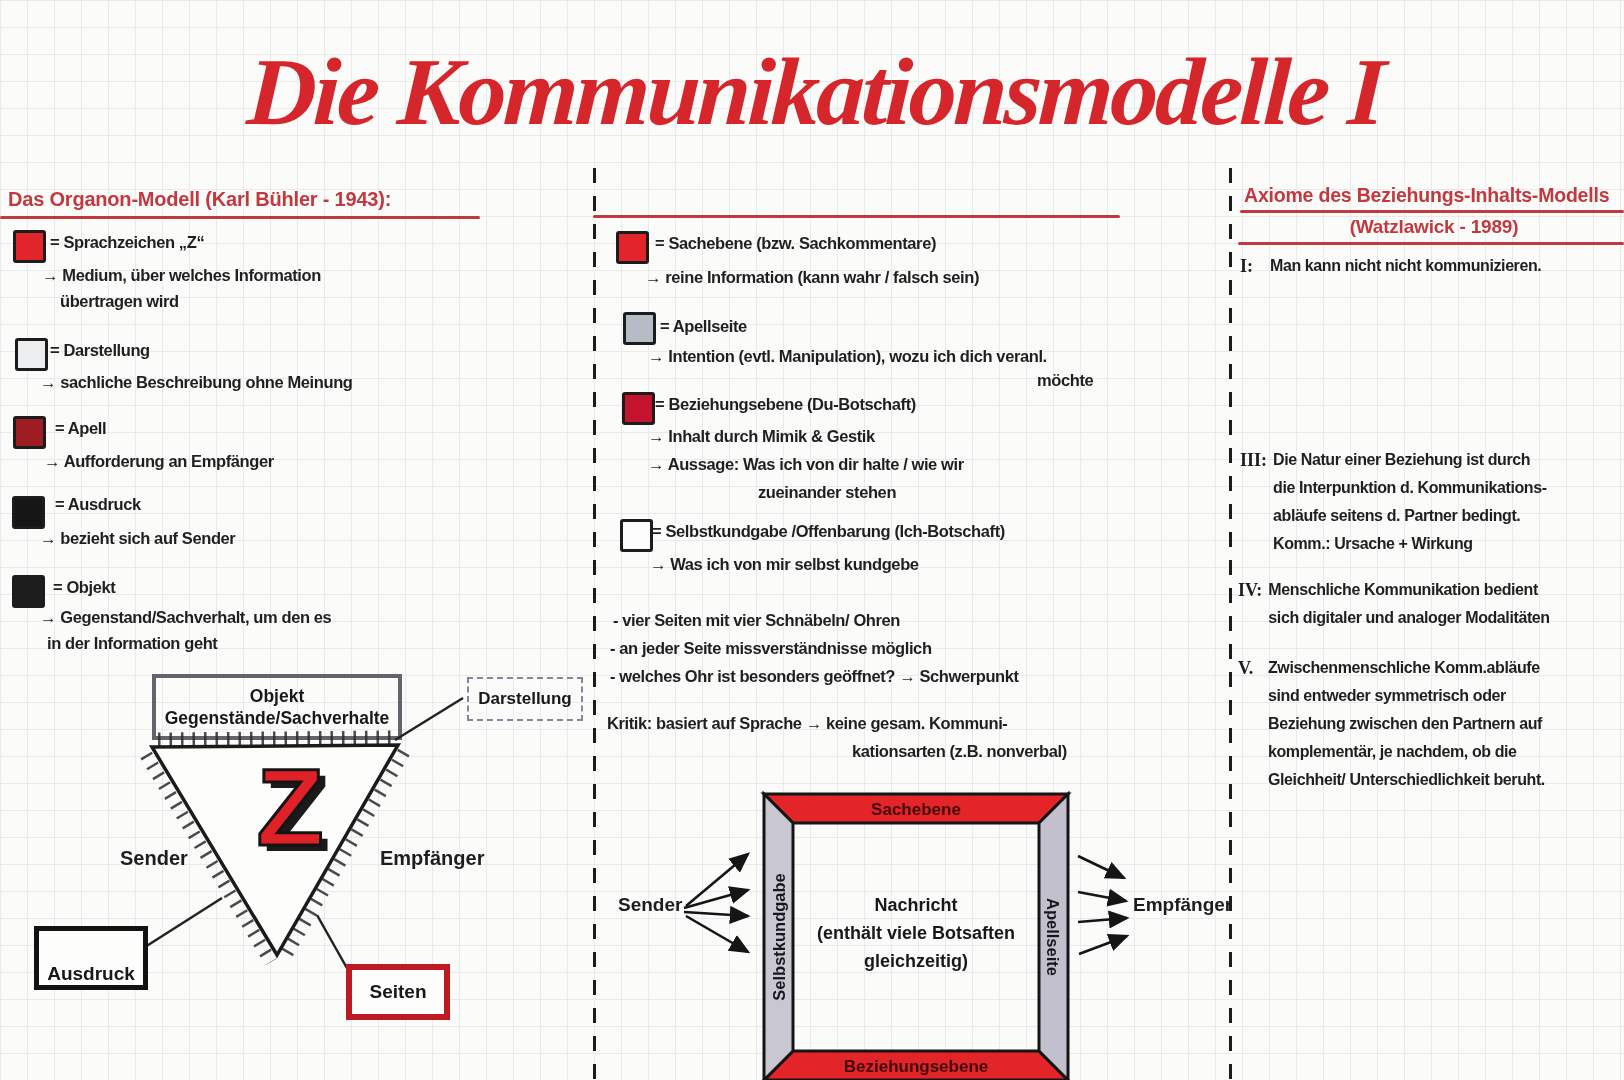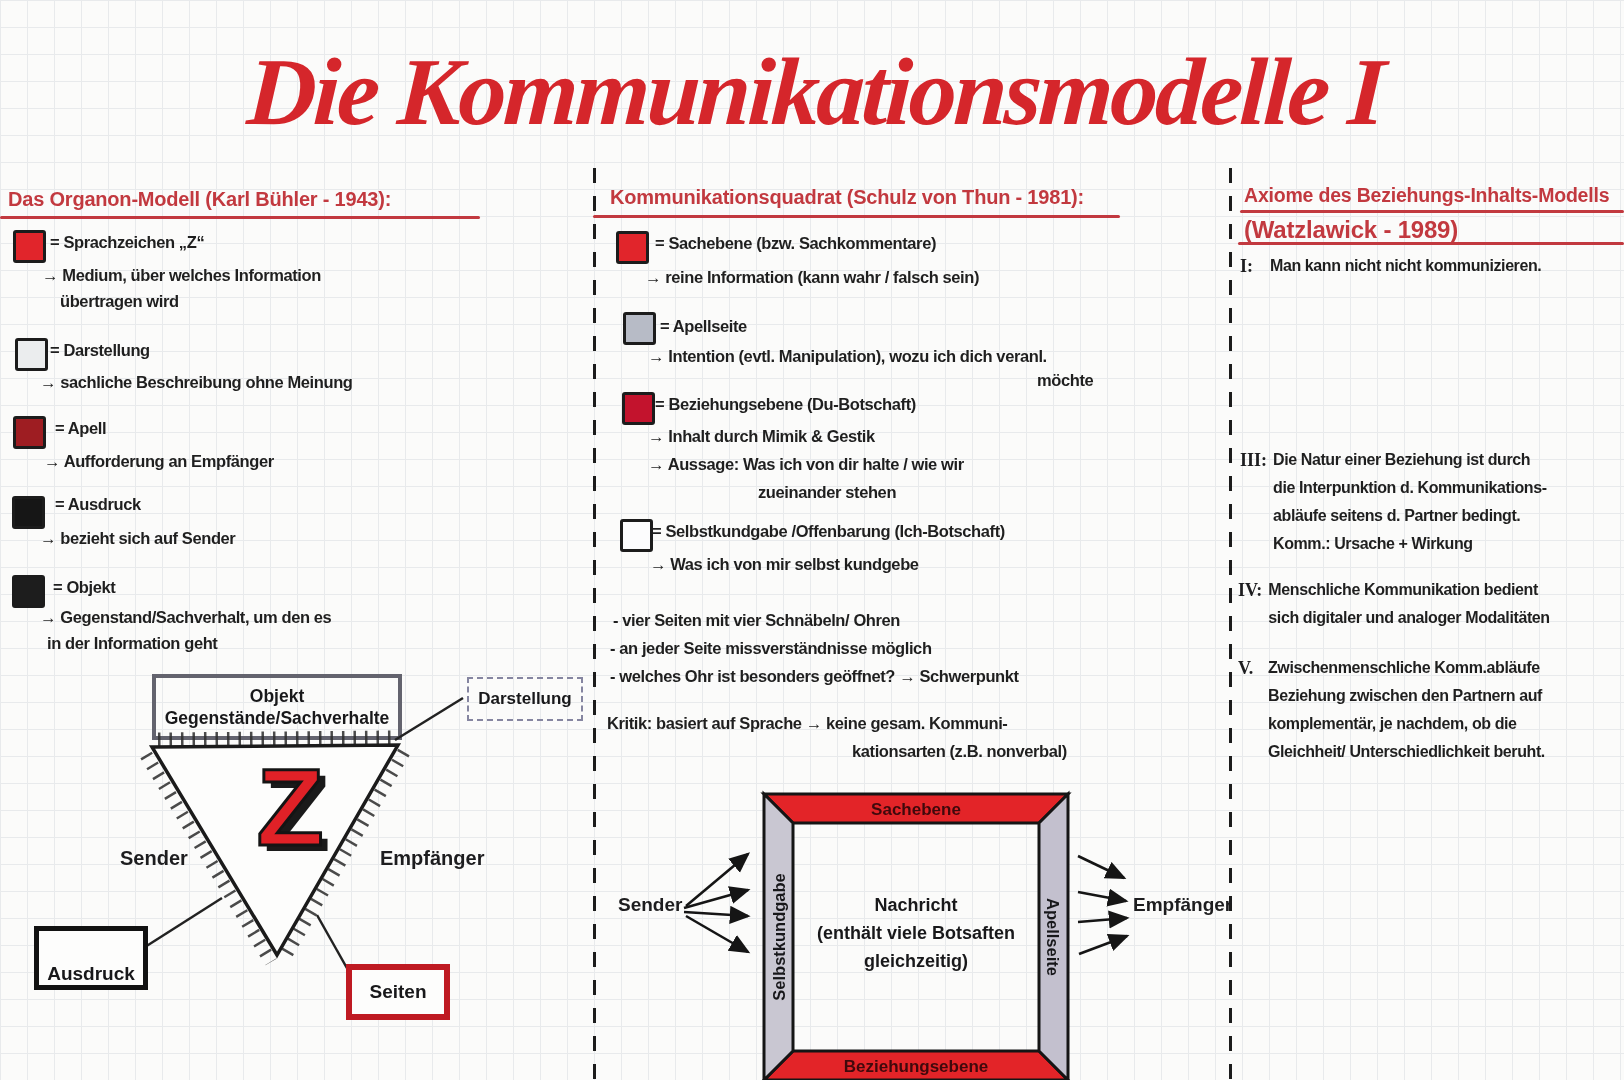--- a/index.html
+++ b/index.html
@@ -99,21 +99,20 @@
   <div class="lbl" style="left:120px;top:847px;font-size:20px">Sender</div>
   <div class="lbl" style="left:380px;top:847px;font-size:20px">Empfänger</div>
 
   <div class="box" style="left:34px;top:926px;width:104px;height:54px;border:5px solid #121212;font-size:19px;align-items:flex-end;">
     <div>Ausdruck</div>
   </div>
   <div class="box" style="left:346px;top:964px;width:92px;height:44px;border:6px solid #bf1a22;font-size:19px;">
     <div>Seiten</div>
   </div>
 
-  <div class="hdr" style="left:610px;top:186px">Kommunikationsquadrat (Schulz von Thun - 1981):</div>
   <div class="redline" style="left:593px;top:215px;width:527px"></div>
 
   <div class="sw" style="left: 616px; top: 231px; background-color: rgb(225, 37, 43);"></div>
   <div class="t" style="left:655px;top:234px">= Sachebene  (bzw. Sachkommentare)</div>
   <div class="t" style="left:645px;top:268px">→ reine Information (kann wahr / falsch sein)</div>
 
   <div class="sw" style="left: 623px; top: 312px; background-color: rgb(183, 187, 198);"></div>
   <div class="t" style="left:660px;top:317px">= Apellseite</div>
   <div class="t" style="left:648px;top:347px">→ Intention (evtl. Manipulation), wozu ich dich veranl.</div>
   <div class="t" style="left:1037px;top:371px">möchte</div>
@@ -174,21 +173,21 @@
       </marker>
     </defs>
     <line x1="4" y1="8" x2="50" y2="30" stroke="#151515" stroke-width="2.6" marker-end="url(#ahR)"></line>
     <line x1="4" y1="44" x2="52" y2="53" stroke="#151515" stroke-width="2.6" marker-end="url(#ahR)"></line>
     <line x1="4" y1="74" x2="53" y2="70" stroke="#151515" stroke-width="2.6" marker-end="url(#ahR)"></line>
     <line x1="5" y1="106" x2="53" y2="88" stroke="#151515" stroke-width="2.6" marker-end="url(#ahR)"></line>
   </svg>
 
   <div class="hdr" style="left:1244px;top:184px;font-size:19.5px">Axiome des Beziehungs-Inhalts-Modells</div>
   <div class="redline" style="left:1240px;top:210px;width:384px"></div>
-  <div class="hdr" style="left:1244px;top:216px;width:380px;text-align:left;font-size:24px">(Watzlawick - 1989)</div>
+  <div class="hdr" style="left:1244px;top:216px;width:380px;text-align:center;font-size:19px">(Watzlawick - 1989)</div>
   <div class="redline" style="left:1238px;top:242px;width:386px"></div>
 
   <div class="axiom" style="left:1240px;top:252px">
     <div class="num">I:</div>
     <div class="lines">
       <div>Man kann nicht nicht kommunizieren.</div>
     </div>
   </div>
 
 
@@ -207,19 +206,20 @@
     <div class="lines">
       <div>Menschliche Kommunikation bedient</div>
       <div>sich digitaler und analoger Modalitäten</div>
     </div>
   </div>
 
   <div class="axiom" style="left:1238px;top:654px">
     <div class="num">V.</div>
     <div class="lines">
       <div>Zwischenmenschliche Komm.abläufe</div>
+      <div>sind entweder symmetrisch oder</div>
       <div>Beziehung zwischen den Partnern auf</div>
       <div>komplementär, je nachdem, ob die</div>
       <div>Gleichheit/ Unterschiedlichkeit beruht.</div>
     </div>
   </div>
 
 </div>
 
 </body></html>

